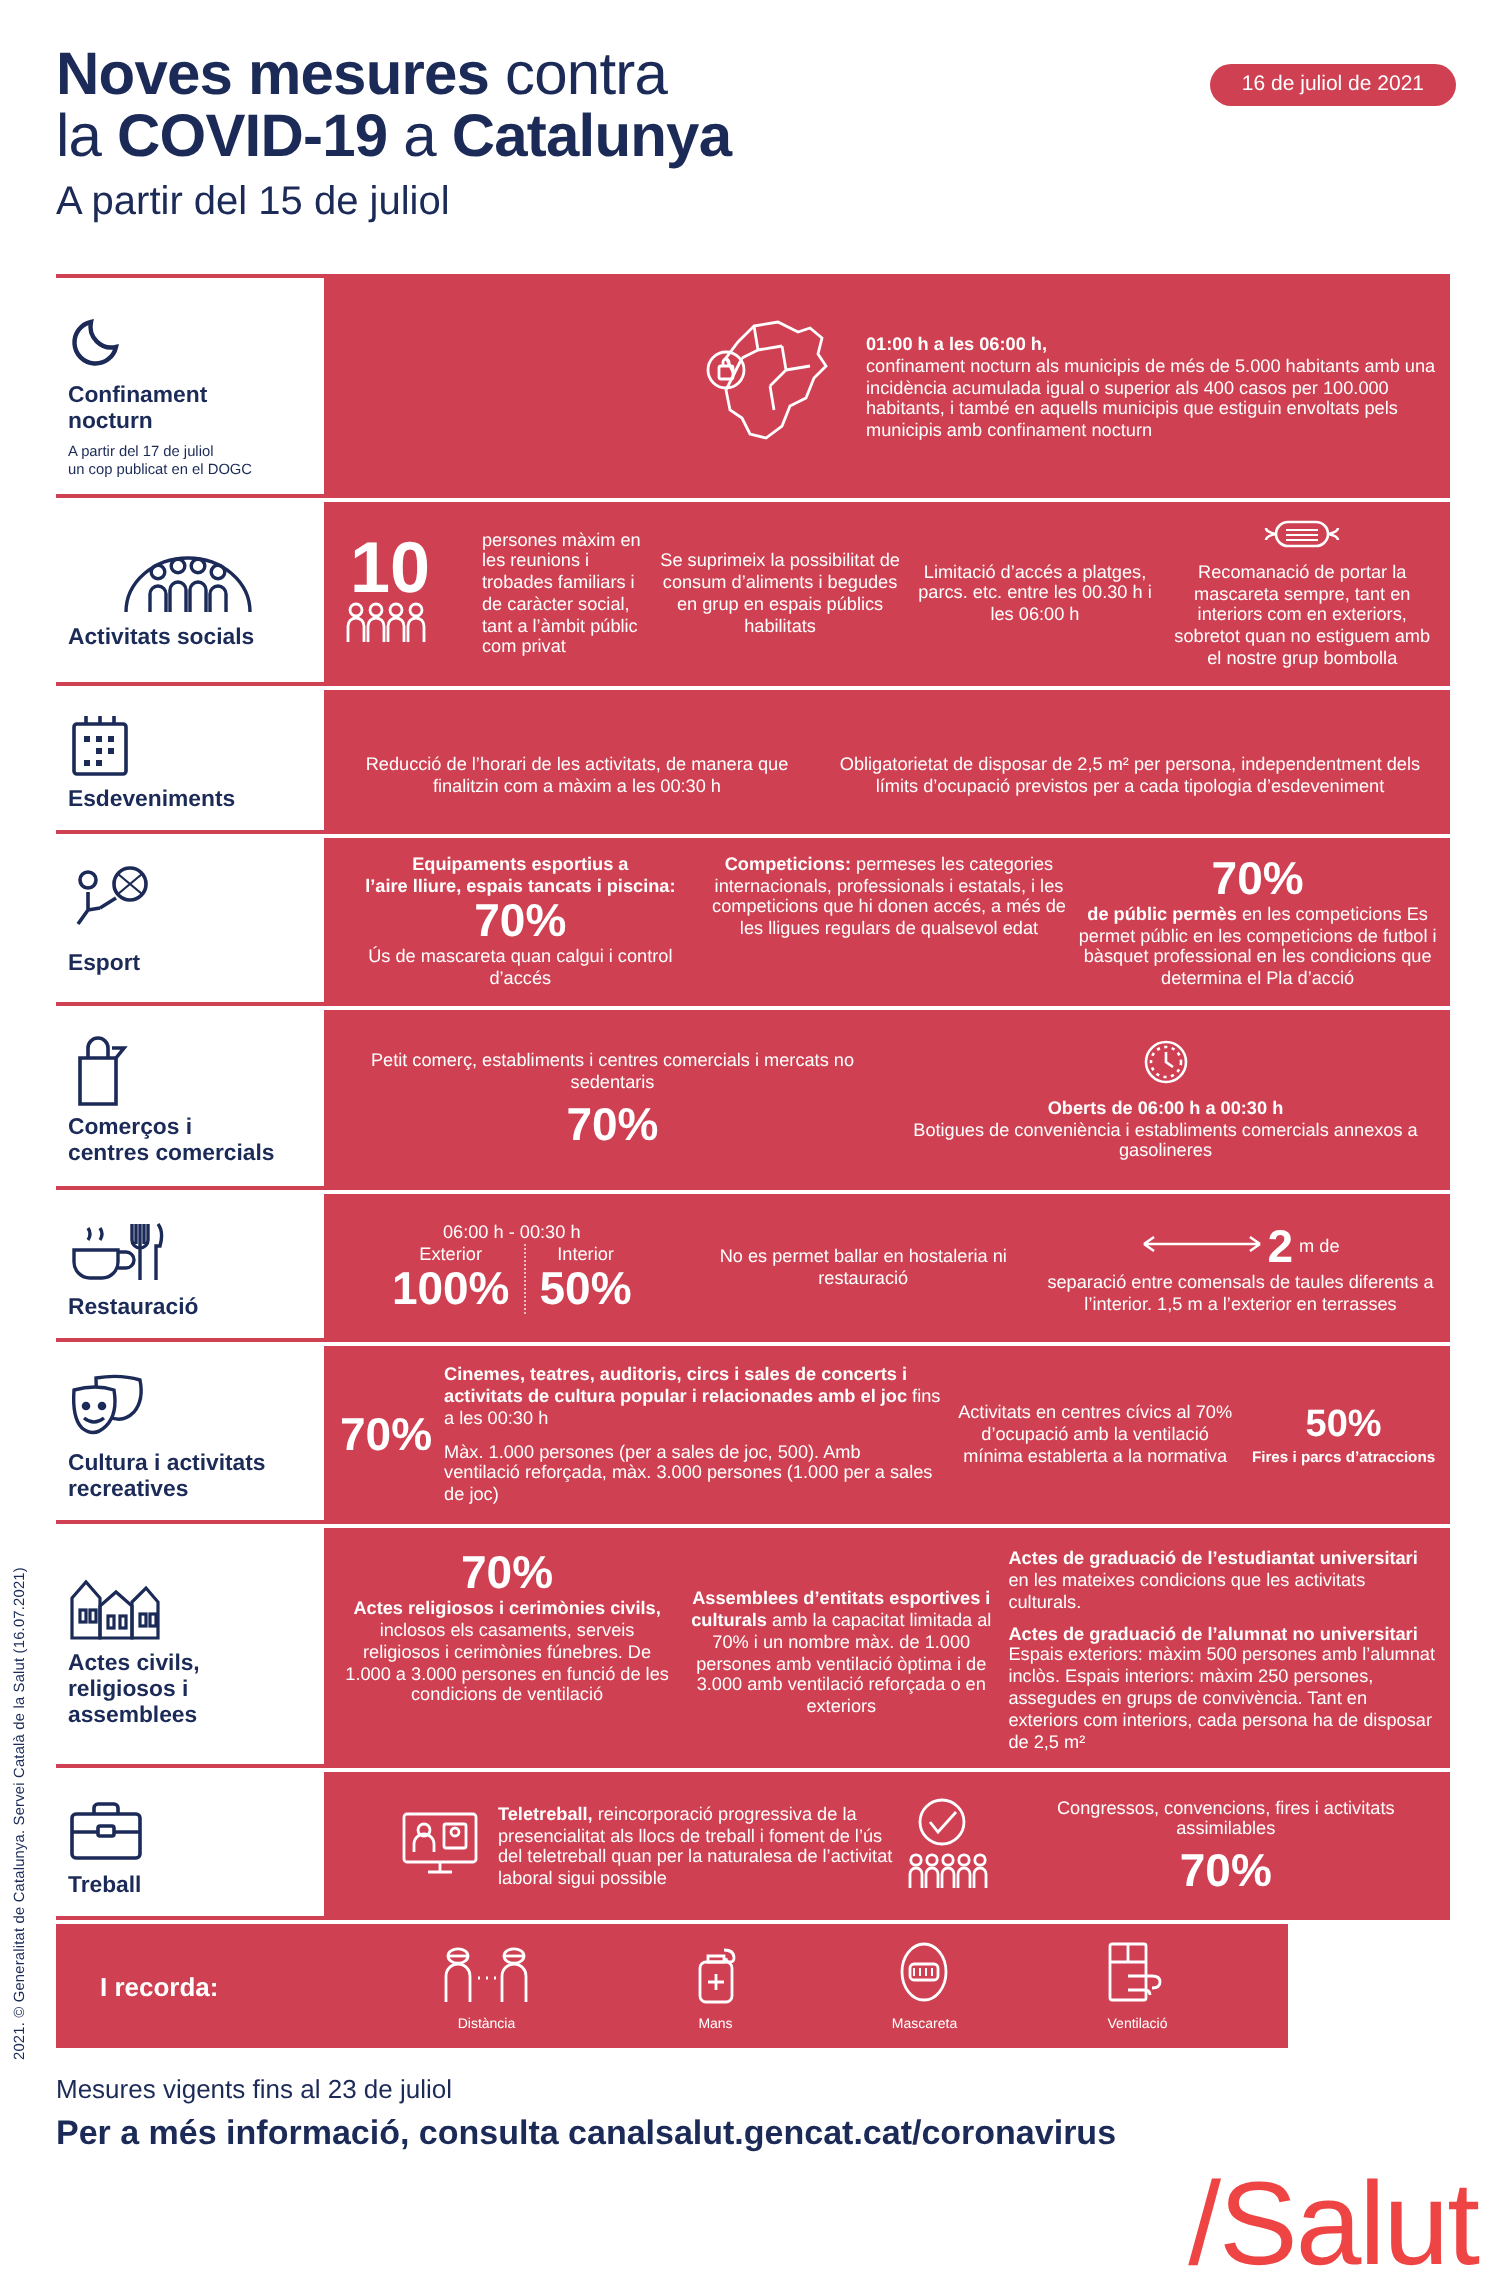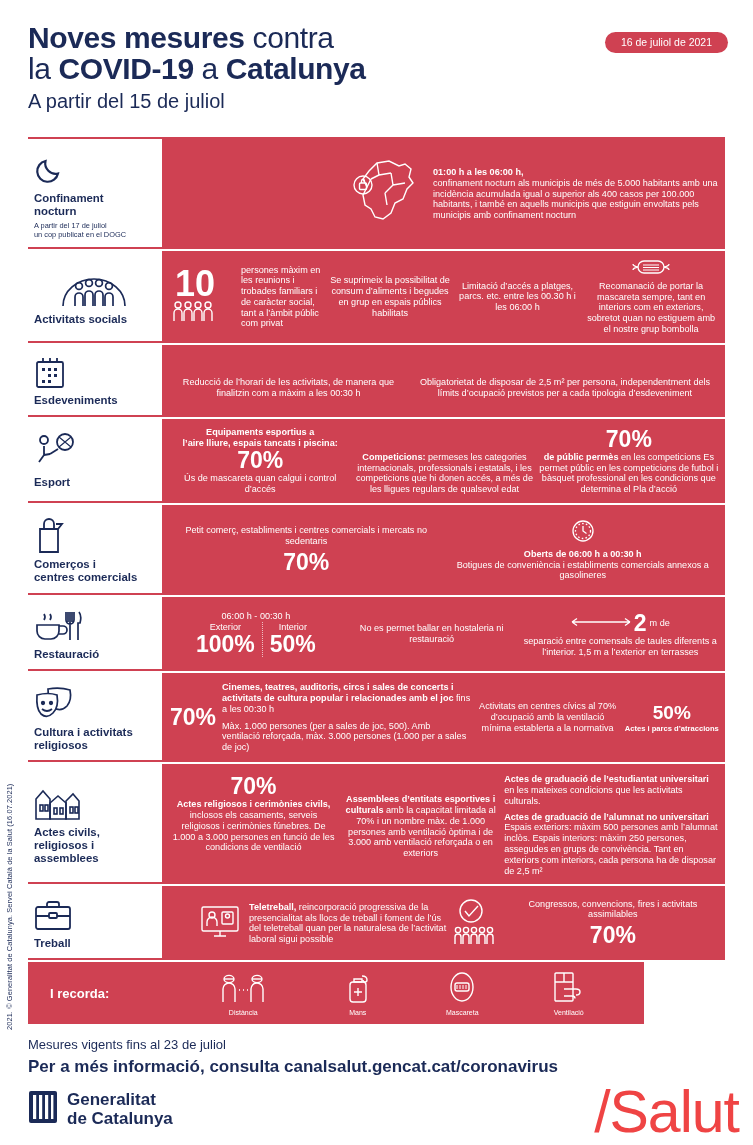--- a/index.html
+++ b/index.html
@@ -209,21 +209,21 @@
         <div class="ico" style="height:42px">
           <svg width="44" height="40" viewBox="0 0 44 40" fill="none" stroke="#1b2a57" stroke-width="1.8">
             <circle cx="10" cy="7" r="4"></circle>
             <path d="M10 13 v9 M10 22 l-5 7 M10 22 l6 -1 M16 21 l8 -5"></path>
             <circle cx="31" cy="9" r="8"></circle>
             <path d="M25 4 q6 5 12 10 M37 4 q-6 5 -12 10" stroke-width="1.1"></path>
           </svg>
         </div>
         <div class="catname">Esport</div>
       </div>
-      <div class="content" style="align-items:flex-end">
+      <div class="content" style="align-items:flex-start">
         <div class="cell" style="flex:1.05">
           <div><b>Equipaments esportius a</b></div>
           <div><b>l’aire lliure, espais tancats i piscina:</b></div>
           <div class="big">70%</div>
           <div>Ús de mascareta quan calgui i control d’accés</div>
         </div>
         <div class="cell" style="flex:1.05">
           <b>Competicions:</b><span> permeses les categories internacionals, professionals i estatals, i les competicions que hi donen accés, a més de les lligues regulars de qualsevol edat</span>
         </div>
         <div class="cell" style="flex:1.05">
@@ -317,37 +317,37 @@
           <svg width="42" height="36" viewBox="0 0 42 36" fill="none" stroke="#1b2a57" stroke-width="1.7">
             <path d="M14 4 q12 -2 22 1 q2 10 -3 16 q-6 6 -13 2 q-6 -4 -6 -19 z"></path>
             <path d="M3 10 q11 -3 20 0 q2 12 -4 18 q-6 6 -12 1 q-5 -5 -4 -19 z" fill="#ffffff"></path>
             <circle cx="9" cy="18" r="1.3" fill="#1b2a57"></circle>
               <circle cx="17" cy="18" r="1.3" fill="#1b2a57"></circle>
             <path d="M8 24 q5 4 10 0"></path>
           </svg>
         </div>
         <div class="catname">
           <span>Cultura i activitats</span><br>
-          <span>religiosos</span>
+          <span>recreatives</span>
         </div>
       </div>
       <div class="content" style="align-items:center">
         <div class="cell left" style="flex:1.75;display:flex;align-items:center;gap:6px">
           <div class="big" style="flex:0 0 auto">70%</div>
           <div>
             <div><b>Cinemes, teatres, auditoris, circs i sales de concerts i activitats de cultura popular i relacionades amb el joc</b><span> fins a les 00:30 h</span></div>
             <div style="margin-top:6px">Màx. 1.000 persones (per a sales de joc, 500). Amb ventilació reforçada, màx. 3.000 persones (1.000 per a sales de joc)</div>
           </div>
         </div>
         <div class="cell" style="flex:0.85">
           <span>Activitats en centres cívics al 70% d’ocupació amb la ventilació mínima establerta a la normativa</span>
         </div>
         <div class="cell" style="flex:0.55">
           <div class="big50">50%</div>
-          <div class="tiny"><b>Actes i parcs d’atraccions</b></div>
+          <div class="tiny"><b>Fires i parcs d’atraccions</b></div>
         </div>
       </div>
     </div>
 
     <div class="row">
       <div class="cat" style="justify-content:center">
         <div class="ico" style="height:42px">
           <svg width="46" height="36" viewBox="0 0 46 36" fill="none" stroke="#1b2a57" stroke-width="1.6">
             <path d="M2 34 V14 L9 6 L16 14 V34 Z"></path>
             <path d="M16 34 V18 L24 11 L32 18 V34 Z"></path>
@@ -485,31 +485,16 @@
         <div class="rl">Ventilació</div>
       </div>
     </div>
   </div>
 
   <div class="footer">
     <div class="f1">Mesures vigents fins al 23 de juliol</div>
     <div class="f2">Per a més informació, consulta canalsalut.gencat.cat/coronavirus</div>
   </div>
 
-  <div class="brand">
-    <span>
-      <svg width="30" height="34" viewBox="0 0 30 34" fill="none">
-        <rect x="1" y="1" width="28" height="32" rx="2" fill="#1b2a57"></rect>
-        <rect x="5" y="5" width="3.2" height="24" fill="#ffffff"></rect>
-        <rect x="11" y="5" width="3.2" height="24" fill="#ffffff"></rect>
-        <rect x="17" y="5" width="3.2" height="24" fill="#ffffff"></rect>
-        <rect x="23" y="5" width="2.4" height="24" fill="#ffffff"></rect>
-      </svg>
-    </span>
-    <div class="brandtxt">
-      <span>Generalitat</span><br>
-      <span>de Catalunya</span>
-    </div>
-  </div>
 
   <div class="salut">/Salut</div>
 
 </div>
 
 </body></html>

